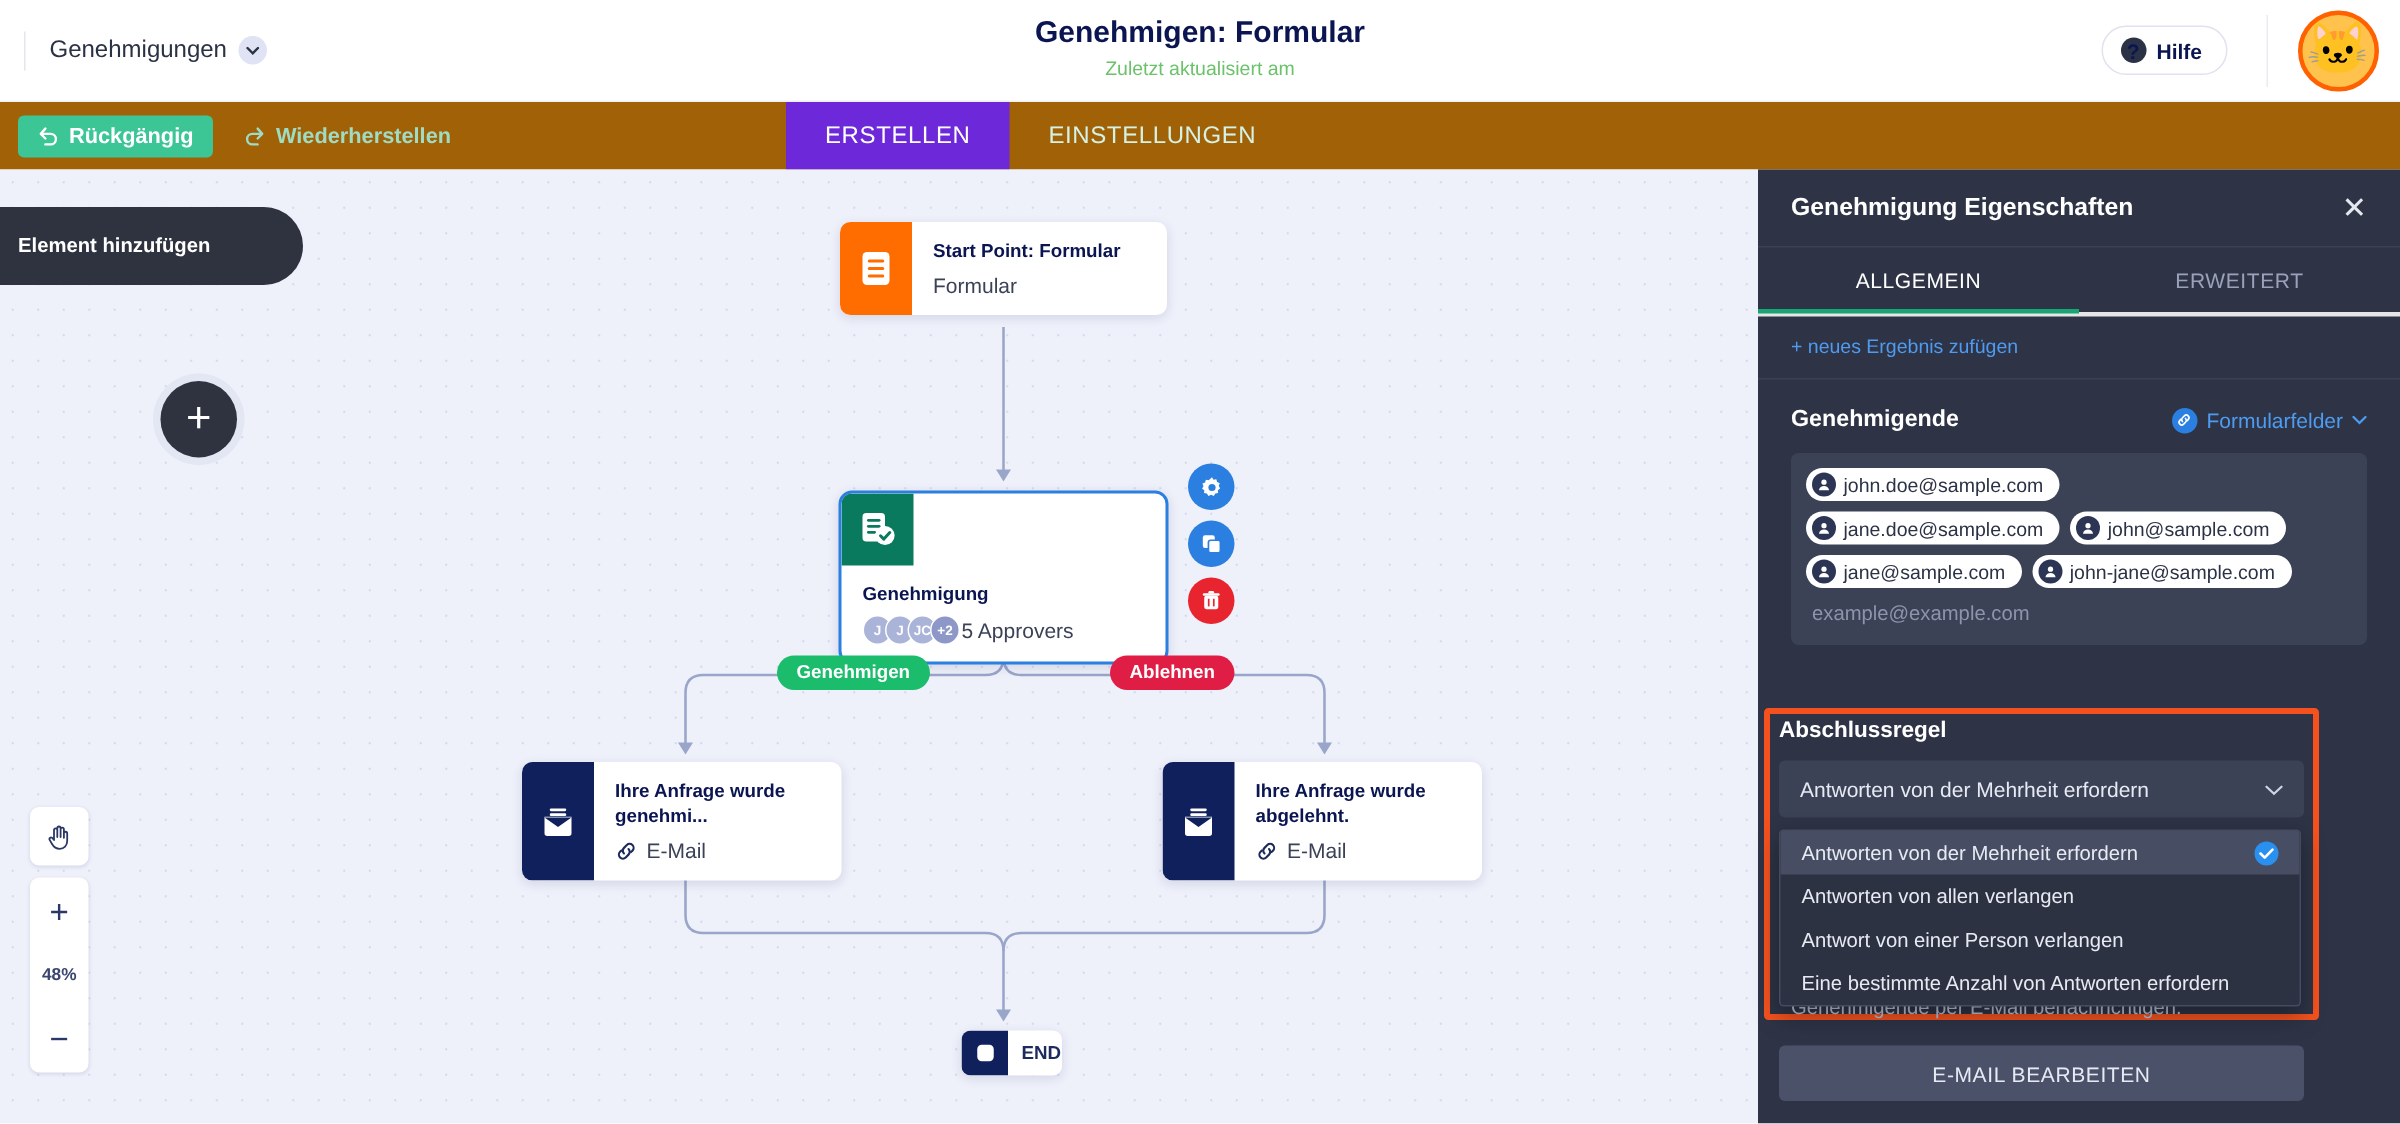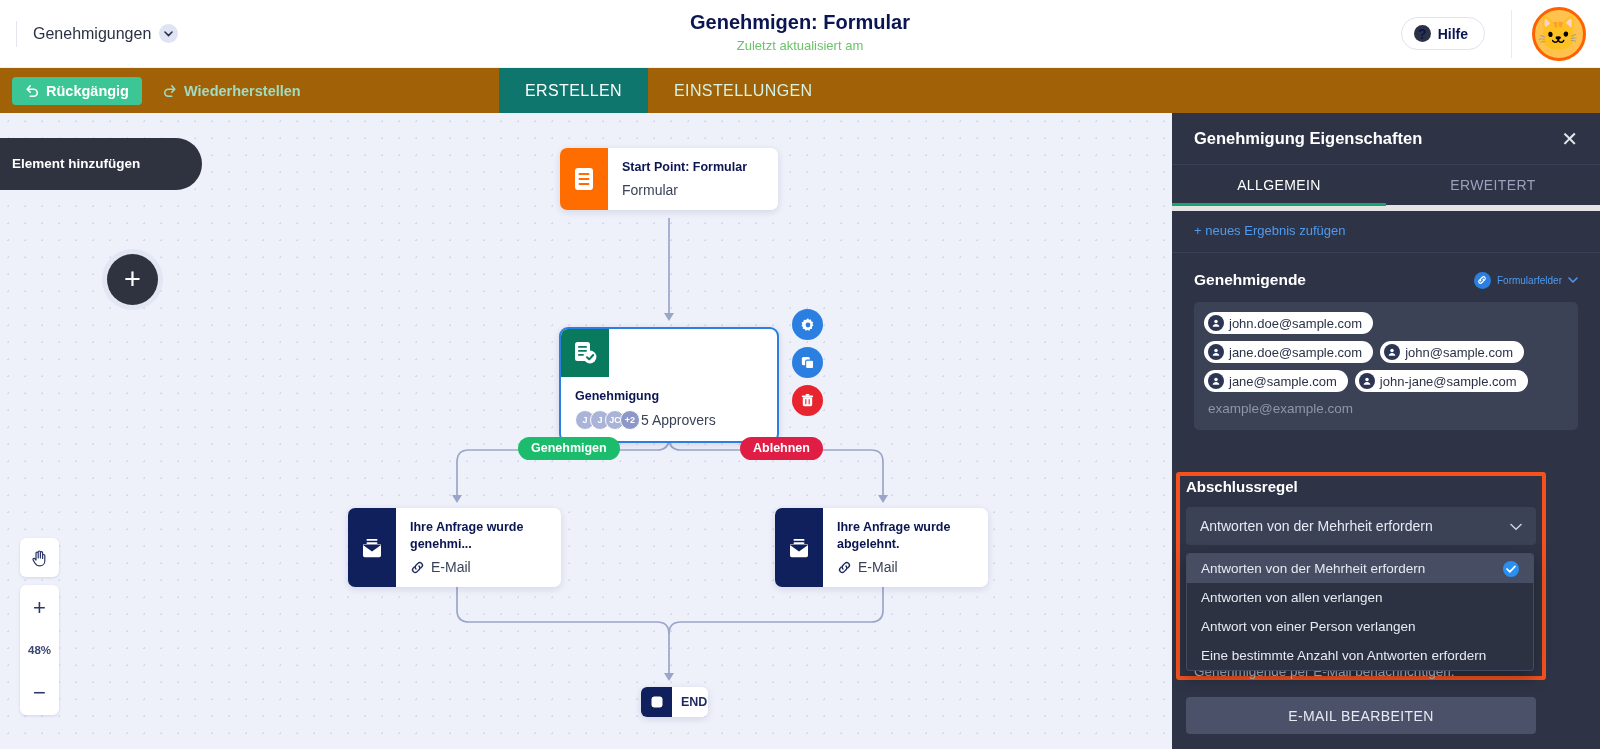--- a/index.html
+++ b/index.html
@@ -69,21 +69,21 @@
   .gb-btn.disabled { color: #9fdcc3; cursor: default; }
   .gb-undo { margin-left: 12px; }
   .gb-redo { margin-left: 8px; }
   .tabs { display: flex; margin-left: auto; margin-right: auto;
           position: absolute; left: 499px; top: 68px; height: 45px; }
   .tab {
     display: flex; align-items: center; justify-content: center;
     height: 45px; padding: 0 26px; font-size: 16px; color: #d4f2e5;
     letter-spacing: 0.4px; cursor: pointer;
   }
-  .tab.active { background: #0f766e; color: #fff; }
+  .tab.active { background: #6d28d9; color: #fff; margin-left: 25px; }
 
   
   .canvas {
     position: absolute; left: 0; top: 113px; width: 1172px; height: 636px;
     background-color: #eef0fa;
     background-image: radial-gradient(#d4d8ec 1px, transparent 1px);
     background-size: 17px 17px;
     overflow: hidden;
   }
   .add-elem {
@@ -165,33 +165,33 @@
   .panel {
     position: absolute; left: 1172px; top: 113px; width: 428px; height: 636px;
     background: #2e3446;
   }
   .panel-head {
     height: 52px; display: flex; align-items: center; padding: 0 22px;
     border-bottom: 1px solid #3a4055;
   }
   .panel-title { font-size: 16.5px; font-weight: bold; color: #fff; }
   .panel-close { margin-left: auto; color: #e6e8f0; font-size: 20px; cursor: pointer; line-height: 1; }
-  .panel-tabs { display: flex; height: 46px; border-bottom: 6px solid #e5e5e5; position: relative;}
+  .panel-tabs { display: flex; height: 46px; border-bottom: 3px solid #e5e5e5; position: relative;}
   .ptab { flex: 1; display: flex; align-items: center; justify-content: center;
     font-size: 14px; color: #9aa2bb; letter-spacing: .4px; cursor: pointer; position: relative;}
   .ptab.active { color: #fff; }
   .ptab.active::after { content:""; position: absolute; left: 0; right: 0; bottom: -1px;
      height: 3px; background: #17a673; }
   .add-result { padding: 12px 22px 14px; font-size: 13px; color: #4e9bf0;
      border-bottom: 1px solid #3a4055; cursor: pointer; }
   .sect { padding: 18px 22px 0; }
   .sect-head { display: flex; align-items: center; }
   .sect-title { font-size: 15.5px; font-weight: bold; color: #fff; }
   .formfields { margin-left: auto; display: flex; align-items: center; gap: 6px;
-     color: #4e9bf0; font-size: 10px; cursor: pointer; }
+     color: #4e9bf0; font-size: 14px; cursor: pointer; }
   .ff-icon { width: 17px; height: 17px; border-radius: 50%; background: #2a7fe0;
      display: flex; align-items: center; justify-content: center; }
   .chip-box {
     margin-top: 13px; background: #3b4256; border-radius: 5px; padding: 10px 10px 12px;
   }
   .chip-row { display: flex; gap: 7px; margin-bottom: 7px; flex-wrap: nowrap; }
   .chip {
     display: inline-flex; align-items: center; gap: 5px; background: #fff;
     border-radius: 13px; padding: 3px 11px 3px 4px; font-size: 13px; color: #2b3245;
     white-space: nowrap; cursor: pointer; text-align: center;

